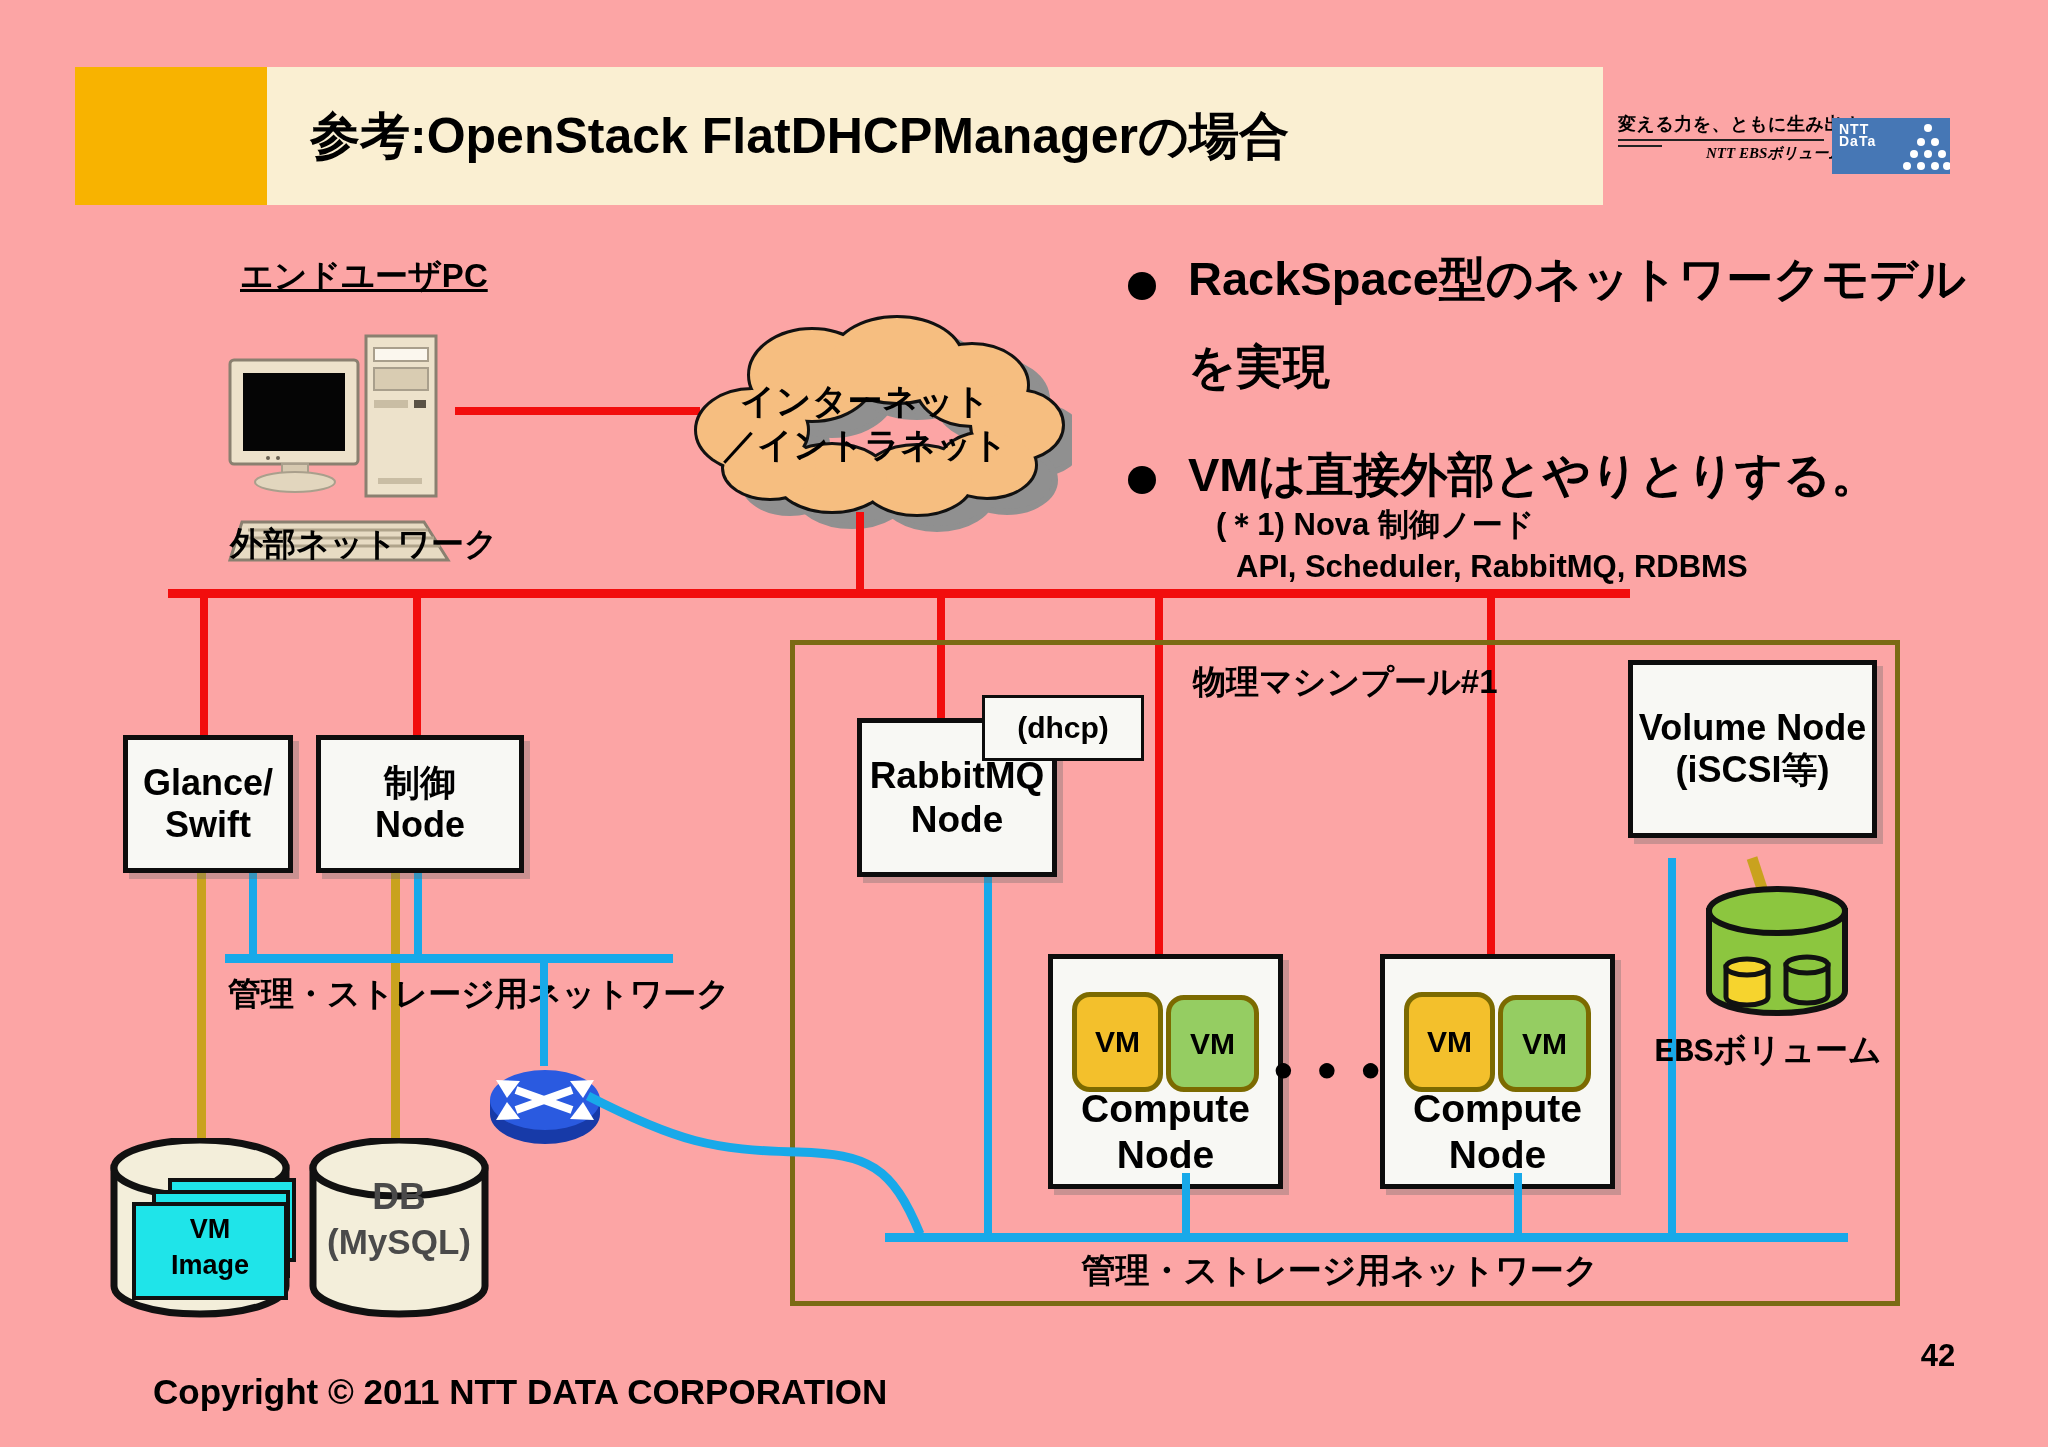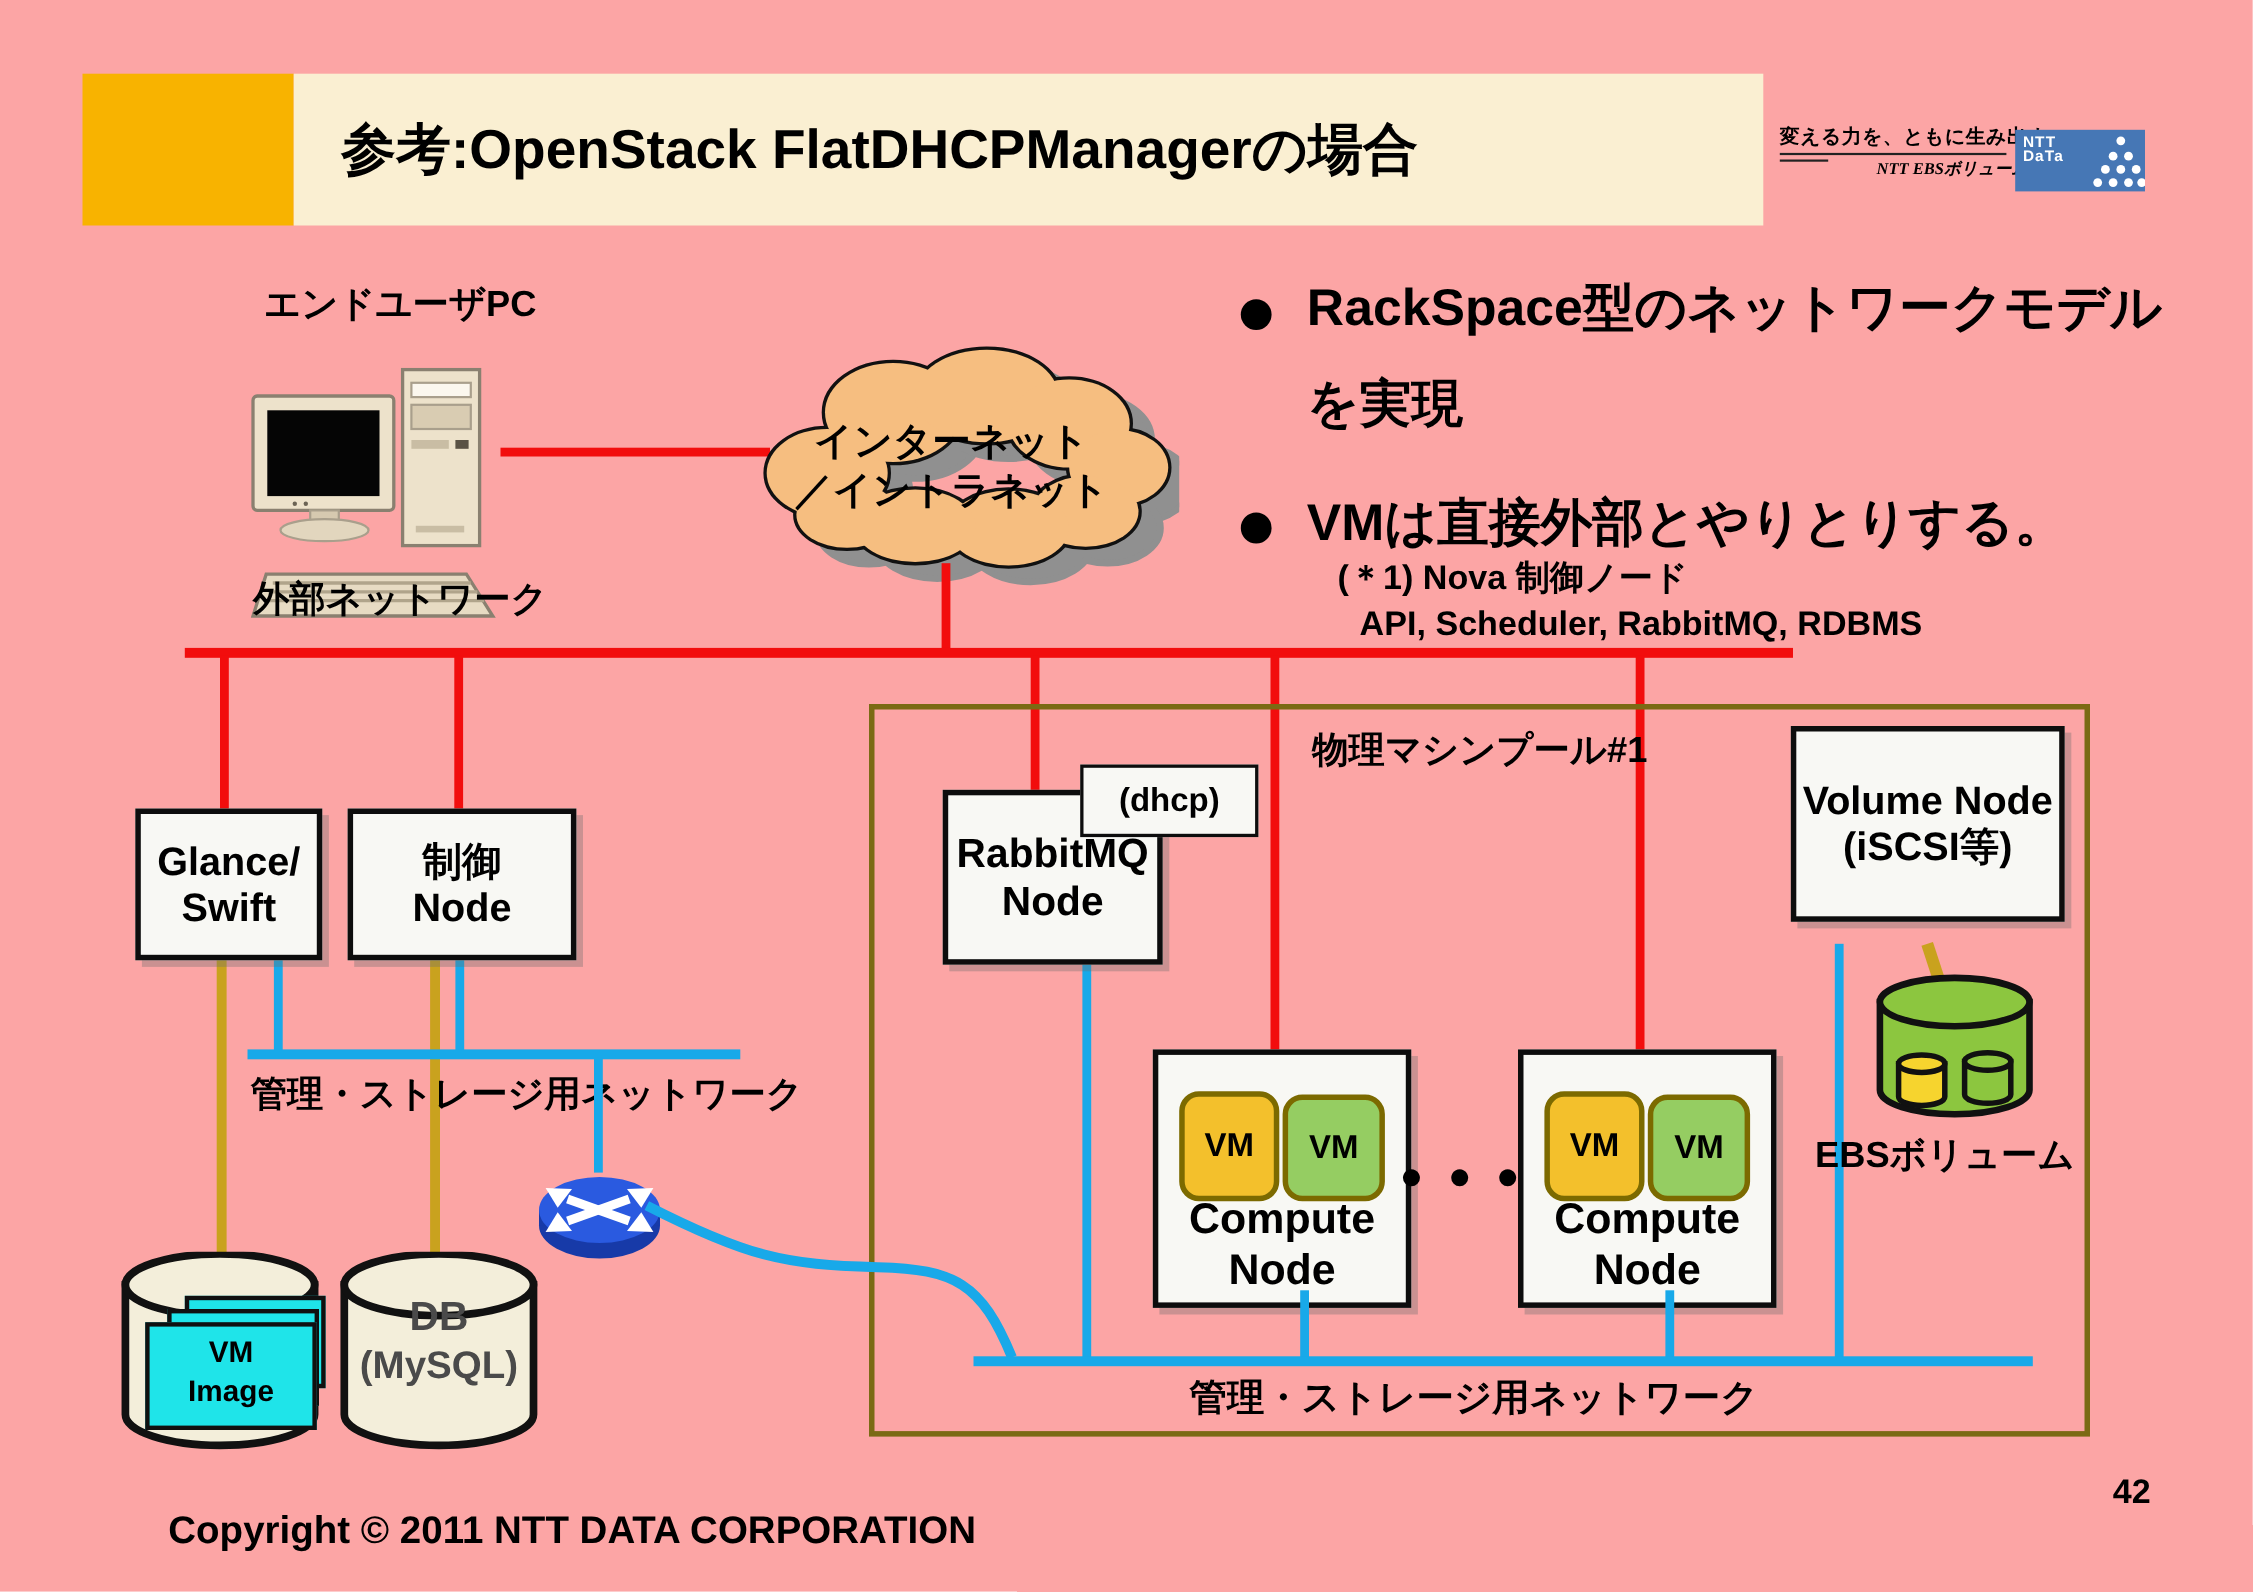--- a/index.html
+++ b/index.html
@@ -65,21 +65,21 @@
 
   <div class="bullet-dot" style="left:1128px;top:272px;"></div>
   <div class="label" style="left:1188px;top:248px;font-size:47px;">RackSpace型のネットワークモデル</div>
   <div class="label" style="left:1188px;top:336px;font-size:47px;">を実現</div>
   <div class="bullet-dot" style="left:1128px;top:466px;"></div>
   <div class="label" style="left:1188px;top:444px;font-size:47px;">VMは直接外部とやりとりする。</div>
 
   <div class="label" style="left:1216px;top:504px;font-size:31px;">(＊1) Nova 制御ノード</div>
   <div class="label" style="left:1236px;top:549px;font-size:31px;">API, Scheduler, RabbitMQ, RDBMS</div>
 
-  <div class="label" style="left:240px;top:254px;font-size:33px;">エンドユーザPC</div>
+  <div class="label" style="left:240px;top:254px;font-size:33px;text-decoration:underline;">エンドユーザPC</div>
 
   <svg class="abs" style="left:228px;top:330px;" width="245" height="240" viewBox="0 0 245 240">
     <rect x="138" y="6" width="70" height="160" fill="#ede2cb" stroke="#8a8070" stroke-width="3"></rect>
     <rect x="146" y="18" width="54" height="13" fill="#fbf7ee" stroke="#a99f8c" stroke-width="2"></rect>
     <rect x="146" y="38" width="54" height="22" fill="#d9ccb2" stroke="#a99f8c" stroke-width="2"></rect>
     <rect x="146" y="70" width="34" height="8" fill="#c9bda4"></rect>
     <rect x="186" y="70" width="12" height="8" fill="#5a5245"></rect>
     <rect x="150" y="148" width="44" height="6" fill="#c9bda4"></rect>
     <rect x="2" y="30" width="128" height="104" rx="4" fill="#ede2cb" stroke="#8a8070" stroke-width="3"></rect>
     <rect x="15" y="43" width="102" height="78" fill="#050505"></rect>
@@ -245,21 +245,21 @@
     <line x1="10" y1="4" x2="44" y2="108" stroke="#c9a21e" stroke-width="11"></line>
   </svg>
   <svg class="abs" style="left:1705px;top:885px;" width="145" height="145" viewBox="0 0 145 145">
     <path d="M4 26 L4 106 A68 22 0 0 0 140 106 L140 26 Z" fill="#8cc63f" stroke="#111" stroke-width="6"></path>
     <ellipse cx="72" cy="26" rx="68" ry="22" fill="#8cc63f" stroke="#111" stroke-width="6"></ellipse>
     <path d="M21 82 L21 112 A21 8 0 0 0 63 112 L63 82 Z" fill="#f6d42e" stroke="#111" stroke-width="5"></path>
     <ellipse cx="42" cy="82" rx="21" ry="8" fill="#f6d42e" stroke="#111" stroke-width="5"></ellipse>
     <path d="M81 80 L81 110 A21 8 0 0 0 123 110 L123 80 Z" fill="#8cc63f" stroke="#111" stroke-width="5"></path>
     <ellipse cx="102" cy="80" rx="21" ry="8" fill="#8cc63f" stroke="#111" stroke-width="5"></ellipse>
   </svg>
-  <div class="label" style="left:1628px;top:1028px;width:280px;text-align:center;font-size:33px;">EBSボリューム</div>
+  <div class="label" style="left:1628px;top:1028px;width:280px;text-align:center;font-size:33px;font-family:Liberation Mono, monospace;">EBSボリューム</div>
 
   <div class="hline blue" style="left:885px;top:1233px;width:963px;height:9px;"></div>
   <div class="label" style="left:950px;top:1248px;width:780px;text-align:center;font-size:34px;">管理・ストレージ用ネットワーク</div>
 
   <div class="label" style="left:153px;top:1324px;font-size:35px;margin-top:48px;">Copyright © 2011 NTT DATA CORPORATION</div>
   <div class="label" style="left:1908px;top:1338px;width:60px;text-align:center;font-size:31px;">42</div>
 
 </div>
 
 </body></html>

